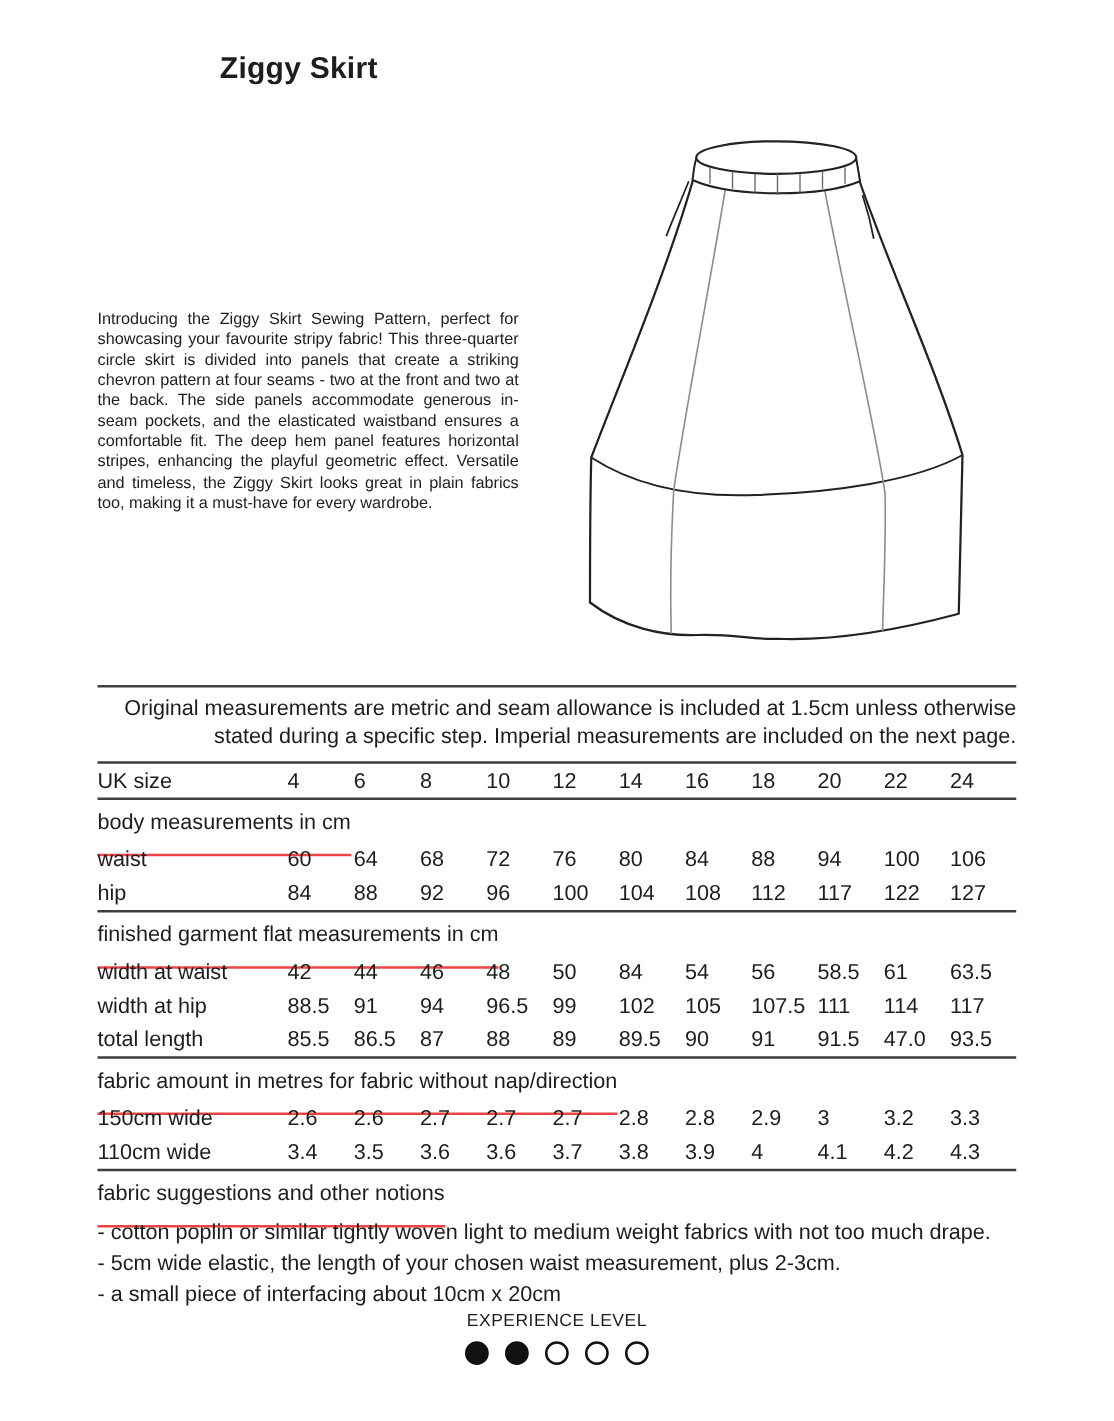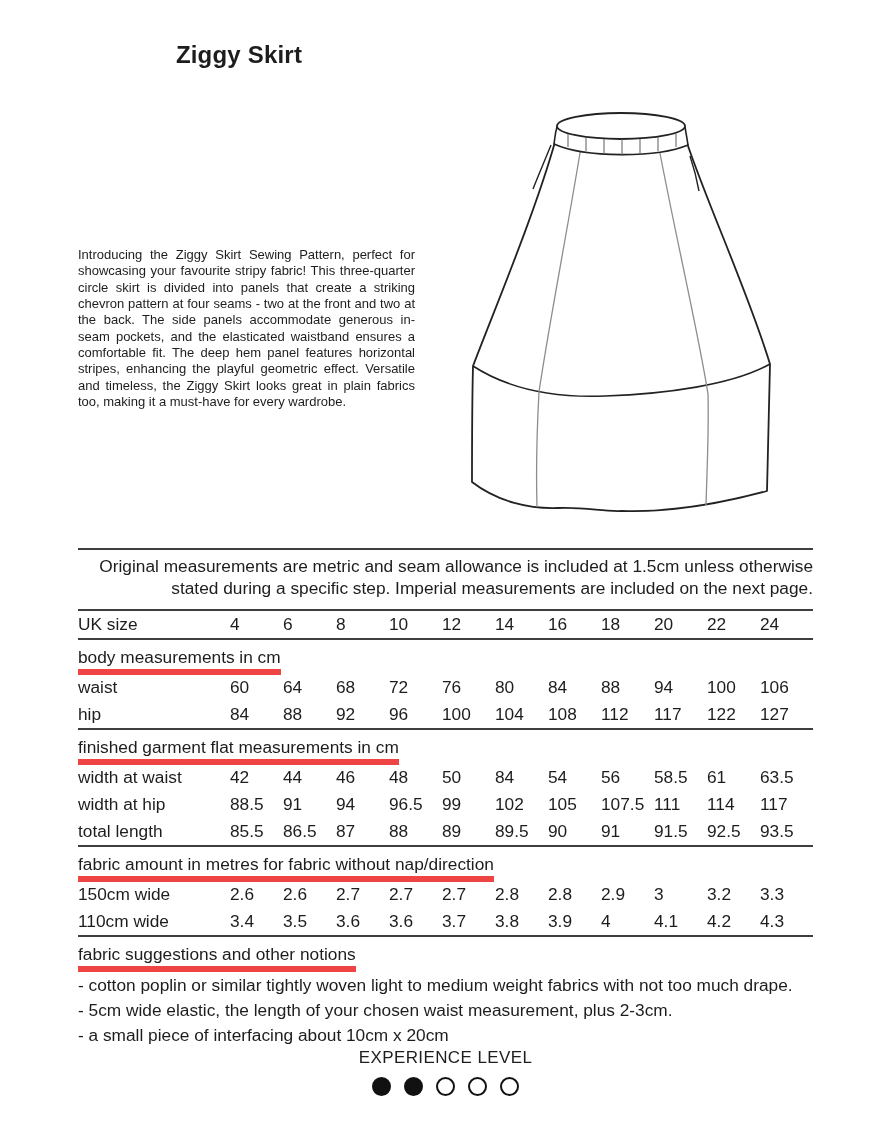--- a/index.html
+++ b/index.html
@@ -39,29 +39,29 @@
   }
   .trow{
     display:flex;align-items:flex-end;padding:3px 0;
   }
   .tlabel{flex:0 0 152px;}
   .tcell{flex:1 1 0;}
   .sec-header{
     margin:7px 0 6px 0;
   }
   .sec-header span{
-    border-bottom:6px solid #ef4444;padding-bottom:2px;
+    border-bottom:2px solid #ef4444;padding-bottom:16px;
   }
   .notions-list{margin-top:9px;}
   .notion{line-height:1.32;margin-bottom:2px;}
   .footer{
     position:absolute;left:0;top:1048px;width:891px;text-align:center;
   }
   .exp-label{
-    font-size:17px;letter-spacing:.4px;
+    font-size:14px;letter-spacing:.4px;
   }
   .dots{
     margin-top:9px;display:flex;justify-content:center;gap:13px;
   }
   .dot{
     width:15px;height:15px;border-radius:50%;
     border:2.5px solid #111;background:#fff;display:inline-block;
   }
   .dot.filled{background:#111;}
 </style>
@@ -191,21 +191,21 @@
         <span class="tlabel">total length</span>
         <span class="tcell">85.5</span>
         <span class="tcell">86.5</span>
         <span class="tcell">87</span>
         <span class="tcell">88</span>
         <span class="tcell">89</span>
         <span class="tcell">89.5</span>
         <span class="tcell">90</span>
         <span class="tcell">91</span>
         <span class="tcell">91.5</span>
-        <span class="tcell">92.5</span>
+        <span class="tcell">47.0</span>
         <span class="tcell">93.5</span>
       </div>
       <div class="rule"></div>
       <div class="sec-header"><span>fabric amount in metres for fabric without nap/direction</span></div>
       <div class="trow">
         <span class="tlabel">150cm wide</span>
         <span class="tcell">2.6</span>
         <span class="tcell">2.6</span>
         <span class="tcell">2.7</span>
         <span class="tcell">2.7</span>

